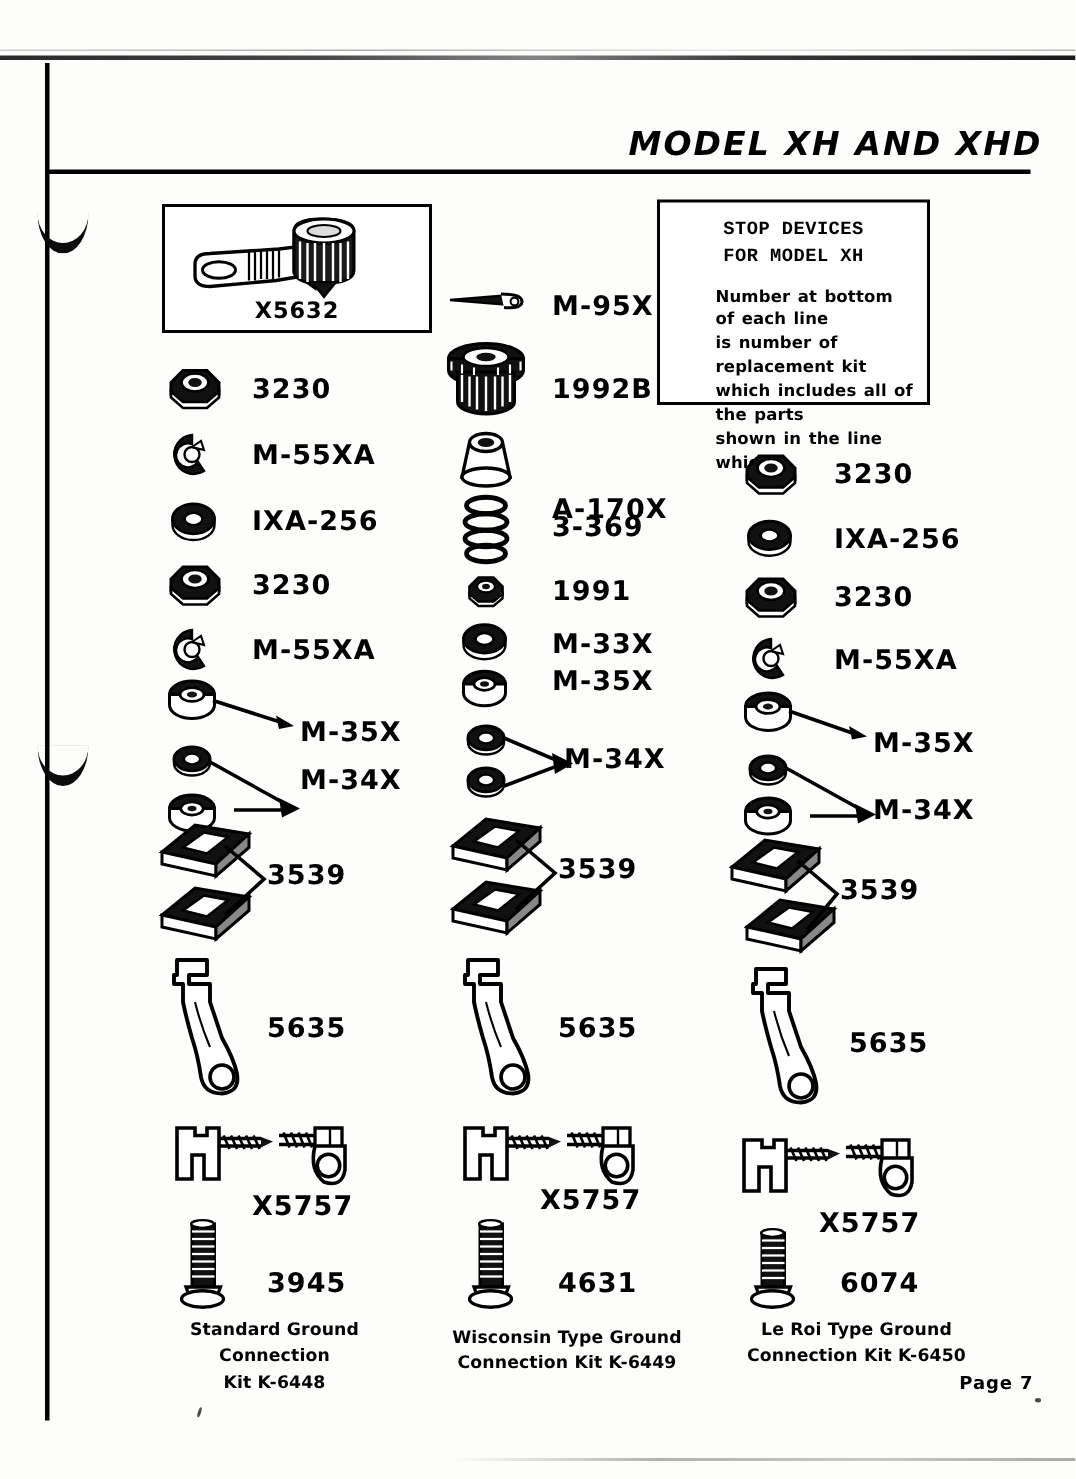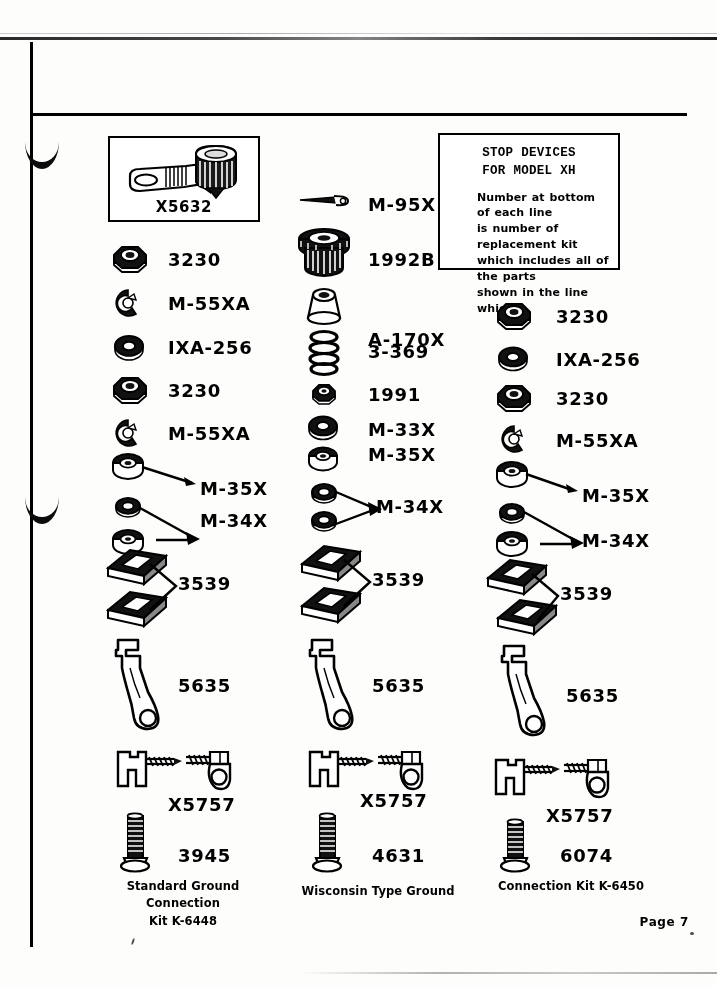--- a/index.html
+++ b/index.html
@@ -30,21 +30,21 @@
 
   
   .note-box{position:absolute;left:438px;top:133px;width:182px;height:137px;
             border:2px solid #000;background:#fff;box-sizing:border-box;padding:10px 9px;}
   .note-h{font-size:12.5px;font-weight:700;text-align:center;line-height:1.42;
           font-family:Liberation Mono, monospace;letter-spacing:.3px;}
   .note-b{font-size:11px;font-weight:700;line-height:1.45;margin-top:9px;
           font-family:"DejaVu Sans",sans-serif;letter-spacing:.1px;word-spacing:1px;margin-left:28px;}
 
   
-  .detail-box{position:absolute;left:108px;top:136px;width:152px;height:86px;
+  .detail-box{position:absolute;left:108px;top:136px;width:180px;height:86px;
               border:2px solid #000;background:#fff;box-sizing:border-box;}
   .detail-cap{position:absolute;left:0;right:0;bottom:4px;text-align:center;
               font-size:15px;font-weight:700;letter-spacing:.6px;
               font-family:"DejaVu Sans",sans-serif;}
   .icon{position:absolute;}
   .lbl{position:absolute;font-size:18px;font-weight:700;letter-spacing:.7px;
        white-space:nowrap;font-family:"DejaVu Sans",sans-serif;}
 
   .kit-cap{position:absolute;text-align:center;font-size:11.5px;font-weight:700;
            line-height:1.5;font-family:"DejaVu Sans",sans-serif;letter-spacing:.1px;}
@@ -63,20 +63,21 @@
   <div class="scan-top"></div>
   <div class="scan-bottom"></div>
   <div class="speck" style="left:132px;top:938px;width:2px;height:7px;transform:rotate(18deg);"></div>
   <div class="speck" style="left:690px;top:932px;width:4px;height:3px;"></div>
 
   <div class="frame-left"></div>
   <div class="crescent" style="left:25px;top:142px;"></div>
   <div class="crescent" style="left:25px;top:497px;"></div>
   <div class="crescent" style="left:25px;top:828px;opacity:0;"></div>
 
+  <div class="title">MODEL XH AND XHD</div>
   <div class="title-rule"></div>
 
   <div class="note-box">
     <div class="note-h">
       <div>STOP DEVICES</div>
       <div>FOR MODEL XH</div>
     </div>
     <div class="note-b">
       <div>Number at bottom of each line</div>
       <div>is number of replacement kit</div>
@@ -472,20 +473,21 @@
       </g>
       <ellipse cx="19" cy="4" rx="7.5" ry="2.6" fill="#fff" stroke="#000" stroke-width="1.6"></ellipse>
       <path d="M8 46 L31 46 L28 54 L11 54 Z" fill="#fff" stroke="#000" stroke-width="2.2"></path>
       <ellipse cx="19" cy="54" rx="14" ry="5.5" fill="#fff" stroke="#000" stroke-width="2.2"></ellipse>
     </svg>
   </span>
   <div class="lbl" style="left:372px;top:845px;">4631</div>
 
   <div class="kit-cap" style="left:288px;top:860px;width:180px;margin-top:23px;">
     <div>Wisconsin Type Ground</div>
+    <div>Connection Kit K-6449</div>
   </div>
 
   <span class="icon" style="left:492px;top:300px;">
     <svg width="44" height="32" viewBox="0 0 44 32">
       <path d="M6 12 L14 4 L30 4 L38 12 L38 20 L30 27 L14 27 L6 20 Z" fill="#111" stroke="#000" stroke-width="2"></path>
       <path d="M6 18 L14 25 L30 25 L38 18 L38 22 L30 29 L14 29 L6 22 Z" fill="#fff" stroke="#000" stroke-width="1.8"></path>
       <ellipse cx="22" cy="12" rx="9" ry="6" fill="#fff" stroke="#000" stroke-width="1.8"></ellipse>
       <ellipse cx="22" cy="12" rx="4.5" ry="3" fill="#111"></ellipse>
     </svg>
   </span>
@@ -630,18 +632,19 @@
           <line x1="12" y1="34" x2="27" y2="34"></line>
       </g>
       <ellipse cx="19" cy="4" rx="7.5" ry="2.6" fill="#fff" stroke="#000" stroke-width="1.6"></ellipse>
       <path d="M8 40 L31 40 L28 48 L11 48 Z" fill="#fff" stroke="#000" stroke-width="2.2"></path>
       <ellipse cx="19" cy="48" rx="14" ry="5.5" fill="#fff" stroke="#000" stroke-width="2.2"></ellipse>
     </svg>
   </span>
   <div class="lbl" style="left:560px;top:845px;">6074</div>
 
   <div class="kit-cap" style="left:478px;top:878px;width:186px;">
+    <div>Le Roi Type Ground</div>
     <div>Connection Kit K-6450</div>
   </div>
 
   <div class="pageno">Page 7</div>
 
 </div>
 
 </body></html>

